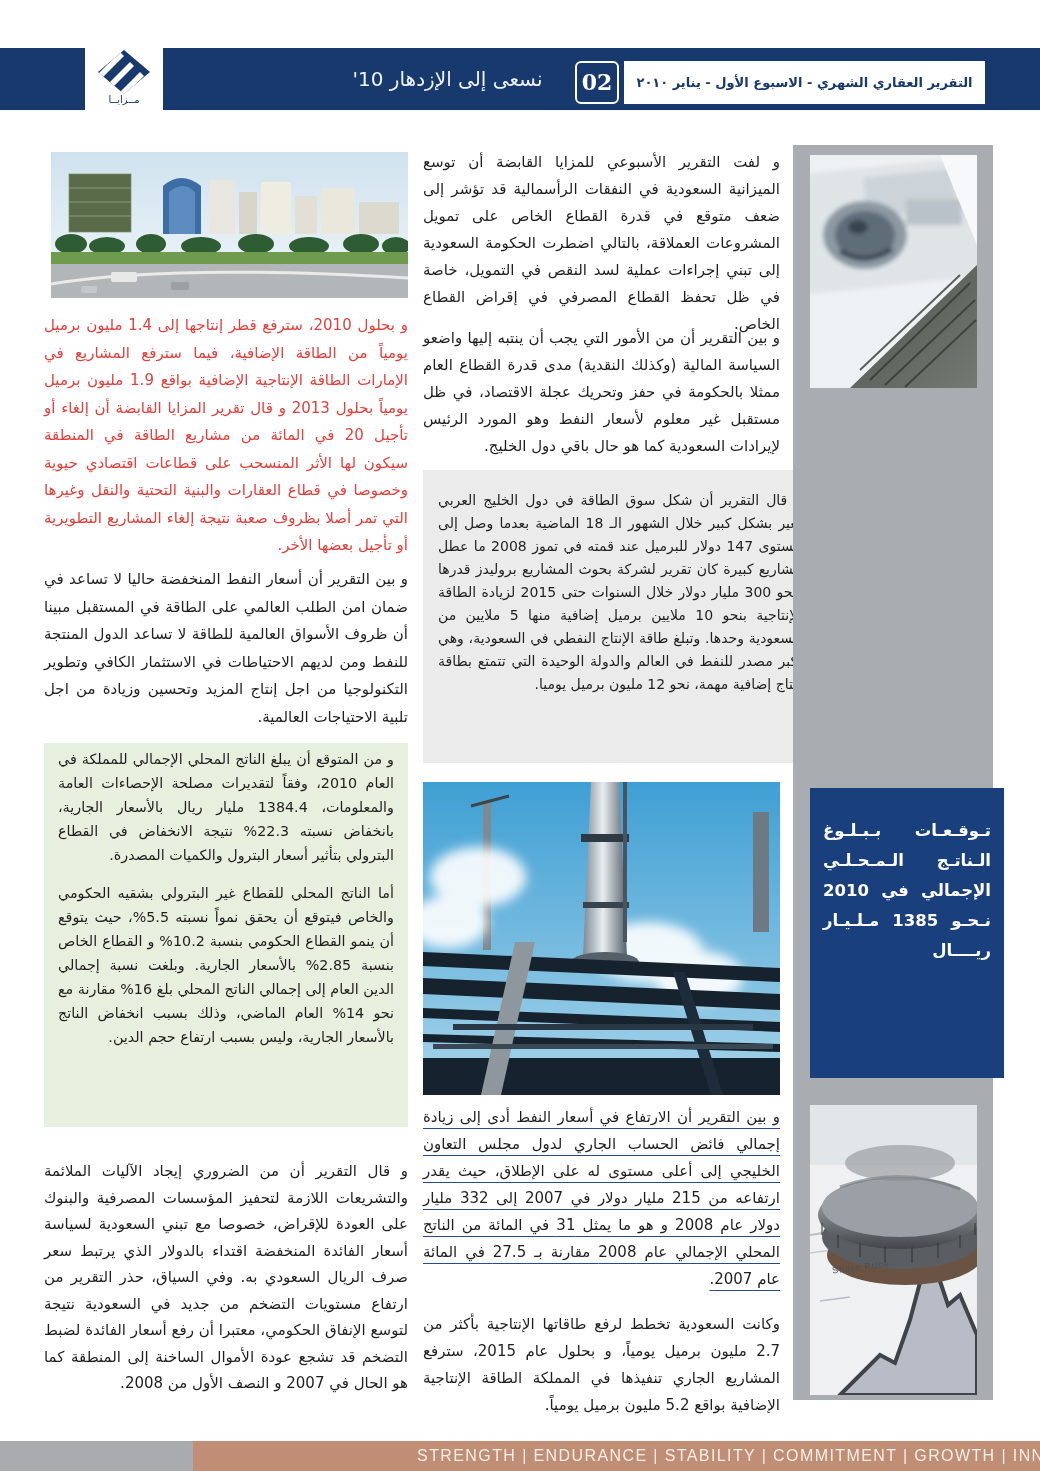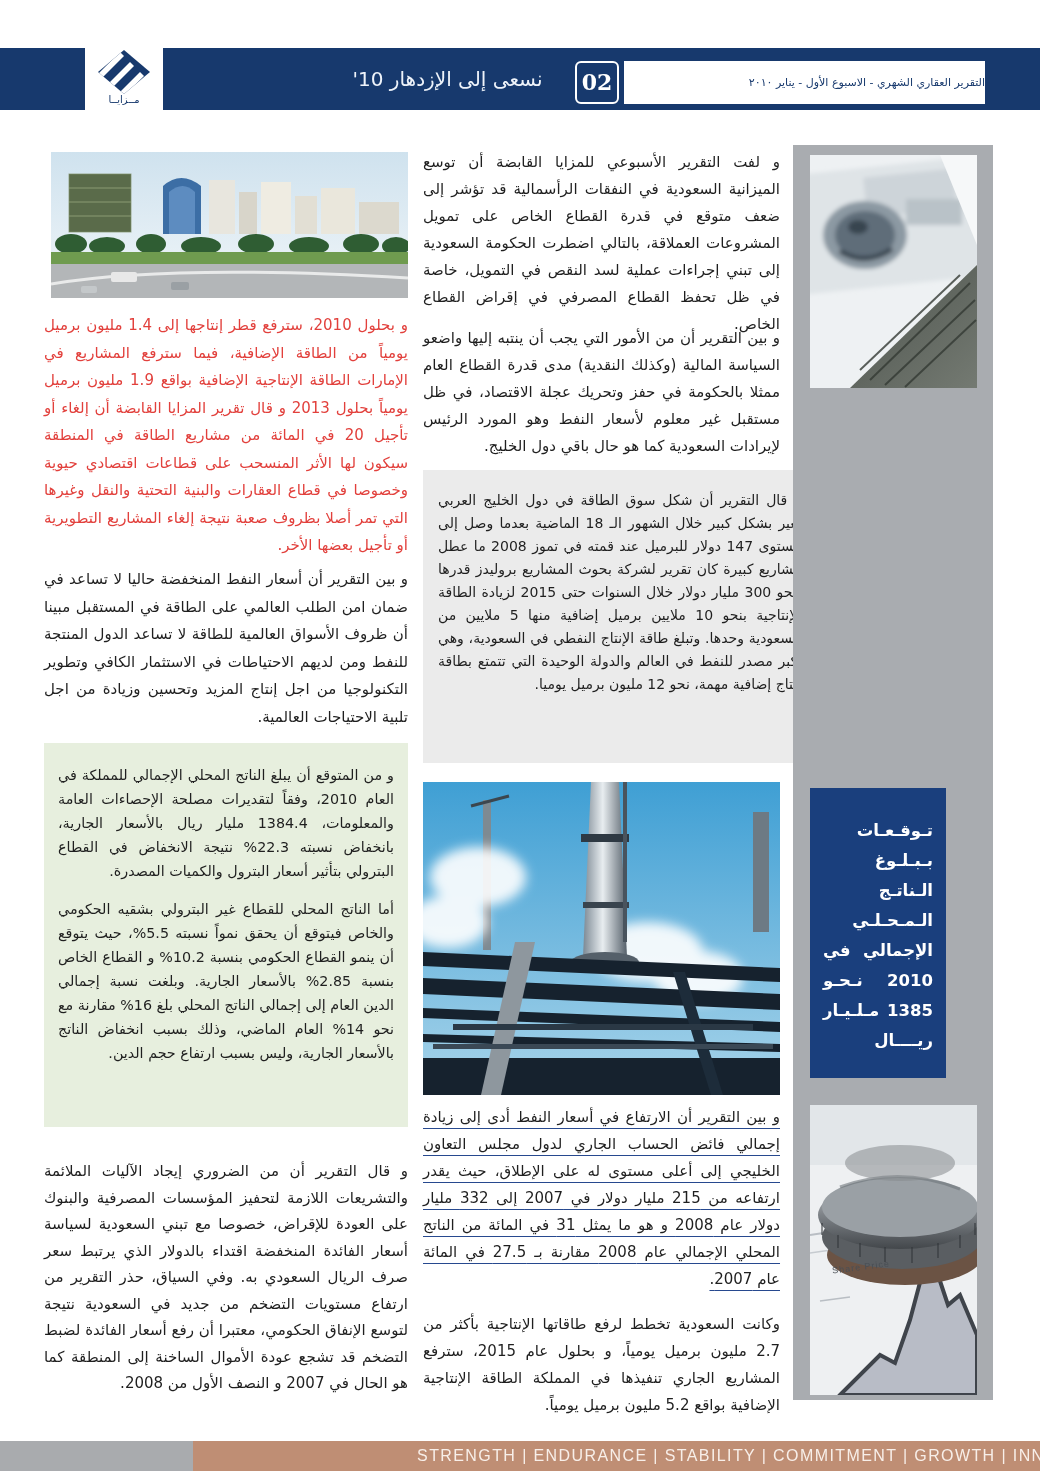--- a/index.html
+++ b/index.html
@@ -5,27 +5,27 @@
   html,body{margin:0;padding:0;background:#ffffff;}
   #page{position:relative;width:1040px;height:1471px;background:#ffffff;overflow:hidden;
         font-family:"DejaVu Sans",sans-serif;}
   .abs{position:absolute;box-sizing:border-box;}
   
   .navy{background:#17396d;}
   .slogan{color:#eef3fa;font-size:20px;text-align:center;direction:rtl;}
   .pagenum{border:2px solid #ffffff;color:#ffffff;background:#17396d;
            font-family:"DejaVu Serif",serif;font-weight:bold;font-size:22px;
            text-align:center;line-height:39px;}
-  .titlebox{background:#ffffff;color:#17396d;font-weight:normal;font-size:11px;
-            line-height:43px;direction:rtl;}
+  .titlebox{background:#ffffff;color:#17396d;font-weight:bold;font-size:13px;
+            text-align:center;line-height:43px;direction:rtl;}
   .logo-word{color:#17396d;font-size:10px;text-align:center;direction:rtl;}
   
   .ar{direction:rtl;text-align:justify;color:#1f1f1f;font-size:15px;line-height:27.5px;}
   .red{color:#e2403c;}
-  .greenbox{background:#e7efde;padding:20px 14px;}
+  .greenbox{background:#e7efde;padding:4px 14px;}
   .greenbox .ar{font-size:14.3px;line-height:24px;}
   .graybox{background:#ebebeb;padding:19px 15px;}
   .graybox .ar{font-size:14px;line-height:23px;}
   .underlined{text-decoration:underline;text-decoration-color:#27498f;
               text-underline-offset:6px;}
   
   .sidestrip{background:#a9acb0;}
   .callout-white{background:#ffffff;color:#17396d;font-weight:bold;font-size:18px;
                  line-height:34px;direction:rtl;text-align:justify;padding:36px 14px 0 14px;}
   .callout-blue{background:#1a3f7d;color:#ffffff;font-weight:bold;font-size:16.5px;
@@ -210,21 +210,21 @@
         <line x1="60" y1="225" x2="160" y2="128"></line>
         <line x1="75" y1="230" x2="165" y2="145"></line>
         <line x1="95" y1="232" x2="166" y2="165"></line>
         <line x1="50" y1="215" x2="150" y2="120"></line>
       </g>
       <polygon points="130,0 167,0 167,90" fill="#f6f8f9"></polygon>
     </svg>
   </div>
 
 
-  <div class="abs callout-blue" style="left:810px;top:788px;width:136px;height:290px;">تـوقـعـات بـبـلـوغ الـناتـج الـمـحـلـي الإجمالي في 2010 نـحـو 1385 مـلـيـار ريــــال</div>
+  <div class="abs callout-blue" style="left:810px;top:788px;width:194px;height:290px;">تـوقـعـات بـبـلـوغ الـناتـج الـمـحـلـي الإجمالي في 2010 نـحـو 1385 مـلـيـار ريــــال</div>
 
   <div class="abs" style="left:810px;top:1105px;width:167px;height:290px;">
     <svg width="167" height="290" viewBox="0 0 167 290">
       <defs>
         <linearGradient id="coin" x1="0" y1="0" x2="0" y2="1">
           <stop offset="0" stop-color="#c9ccce"></stop>
             <stop offset="0.5" stop-color="#7d8287"></stop>
           <stop offset="1" stop-color="#43474b"></stop>
         </linearGradient>
       </defs>

